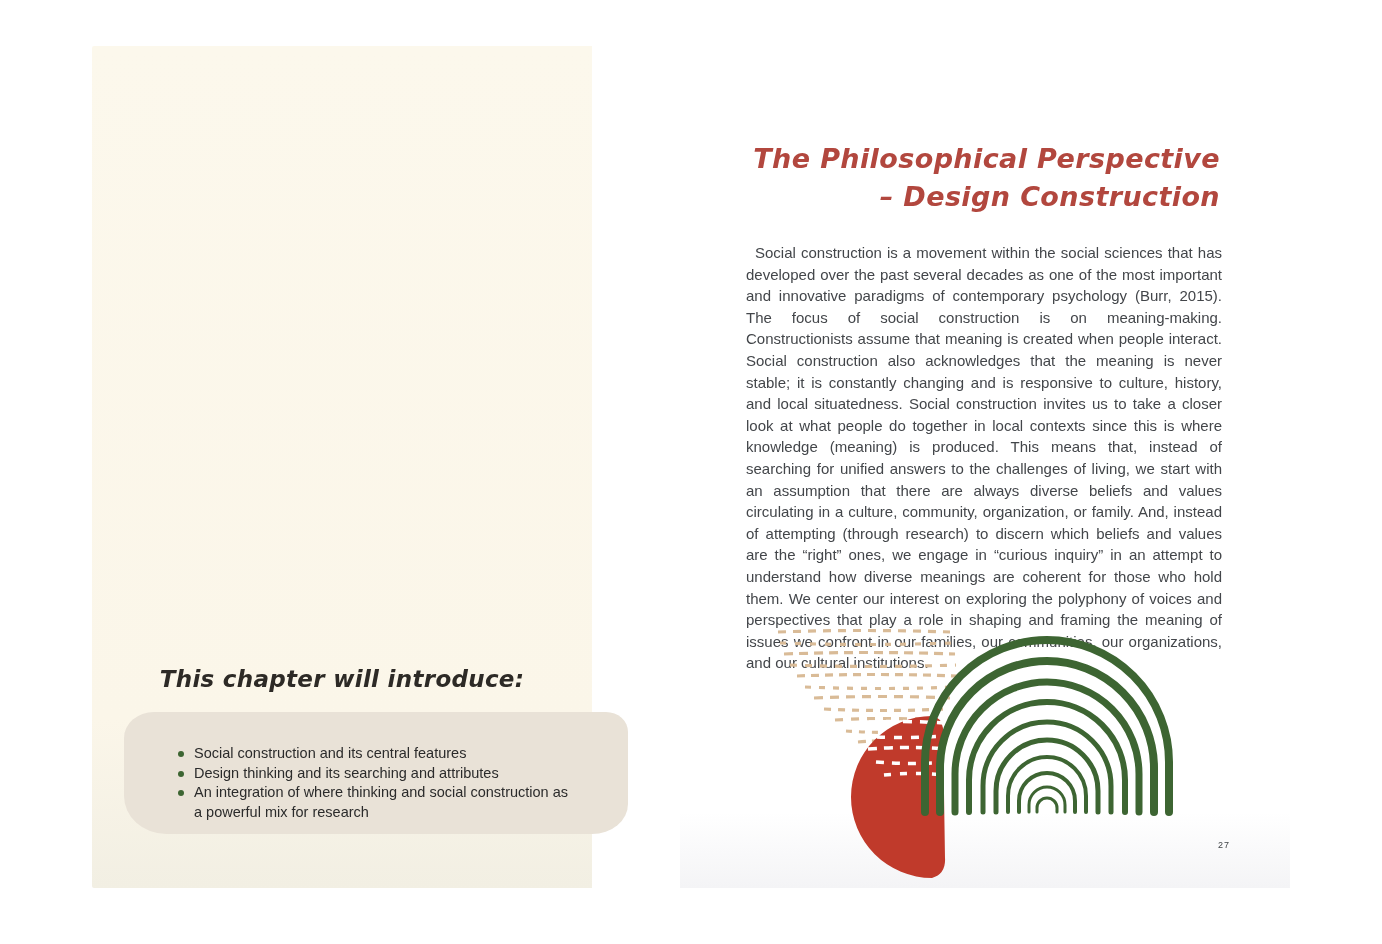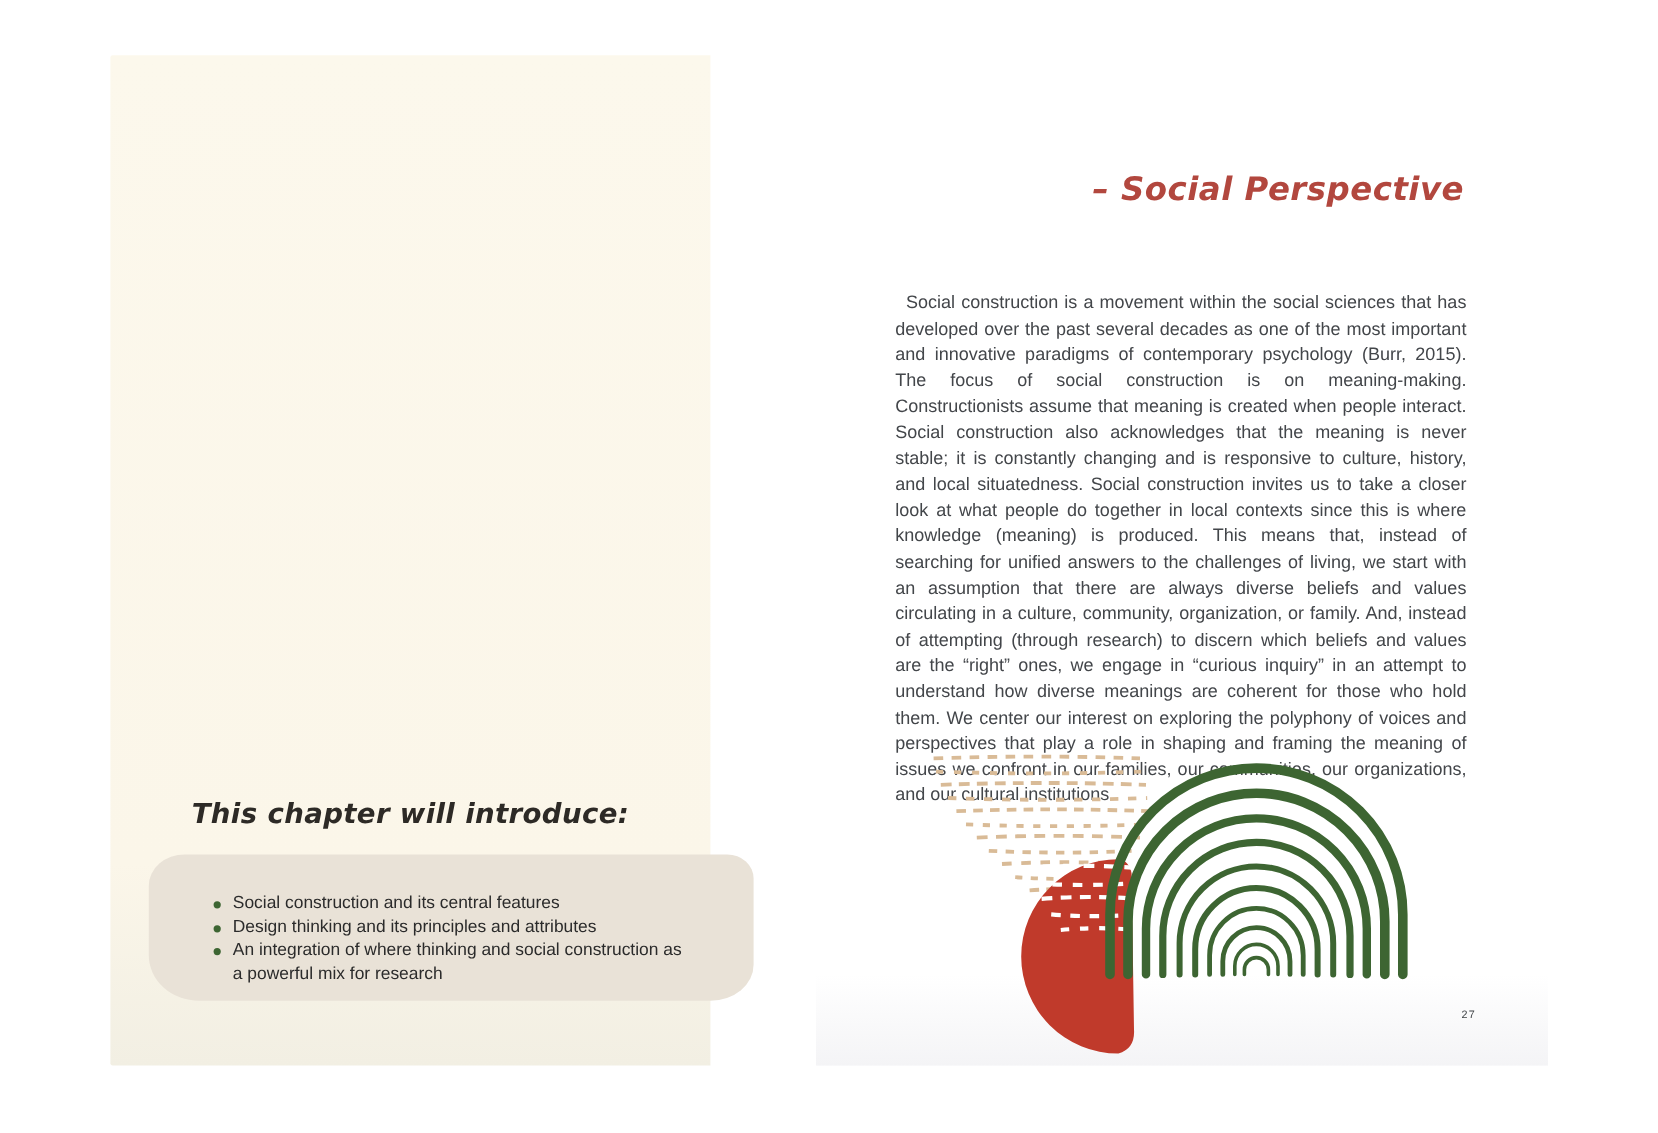--- a/index.html
+++ b/index.html
@@ -86,33 +86,34 @@
     <div class="chapter-heading">This chapter will introduce:</div>
 
     <div class="intro-box">
       <ul class="intro-list">
         <li>
           <span class="bullet"></span>
           <span>Social construction and its central features</span>
         </li>
         <li>
           <span class="bullet"></span>
-          <span>Design thinking and its principles and attributes</span>
+          <span>Design thinking and its searching and attributes</span>
         </li>
         <li>
           <span class="bullet"></span>
           <span>An integration of where thinking and social construction as a powerful mix for research</span>
         </li>
       </ul>
     </div>
   </div>
 
   <div class="right-page">
     <h1 class="chapter-title">
-      <span class="title-line">– Social Perspective</span>
+      <span class="title-line">The Philosophical Perspective</span>
+      <span class="title-line">– Design Construction</span>
     </h1>
 
     <p class="body-text">Social construction is a movement within the social sciences that has developed over the past several decades as one of the most important and innovative paradigms of contemporary psychology (Burr, 2015). The focus of social construction is on meaning-making. Constructionists assume that meaning is created when people interact. Social construction also acknowledges that the meaning is never stable; it is constantly changing and is responsive to culture, history, and local situatedness. Social construction invites us to take a closer look at what people do together in local contexts since this is where knowledge (meaning) is produced. This means that, instead of searching for unified answers to the challenges of living, we start with an assumption that there are always diverse beliefs and values circulating in a culture, community, organization, or family. And, instead of attempting (through research) to discern which beliefs and values are the “right” ones, we engage in “curious inquiry” in an attempt to understand how diverse meanings are coherent for those who hold them. We center our interest on exploring the polyphony of voices and perspectives that play a role in shaping and framing the meaning of issues we confront in our families, our communities, our organizations, and our cultural institutions.</p>
 
     <svg class="illustration" viewBox="760 600 460 290" xmlns="http://www.w3.org/2000/svg" aria-hidden="true">
 
       <g fill="none" stroke="var(--ill-tan,#d9bb97)" stroke-width="3.2">
         <path d="M778 632 Q864 629 950 632" stroke-dasharray="8 7"></path>
         <path d="M780 643 Q866 646 952 643" stroke-dasharray="6 9"></path>
         <path d="M784 654 Q870 651 955 654" stroke-dasharray="9 6"></path>

